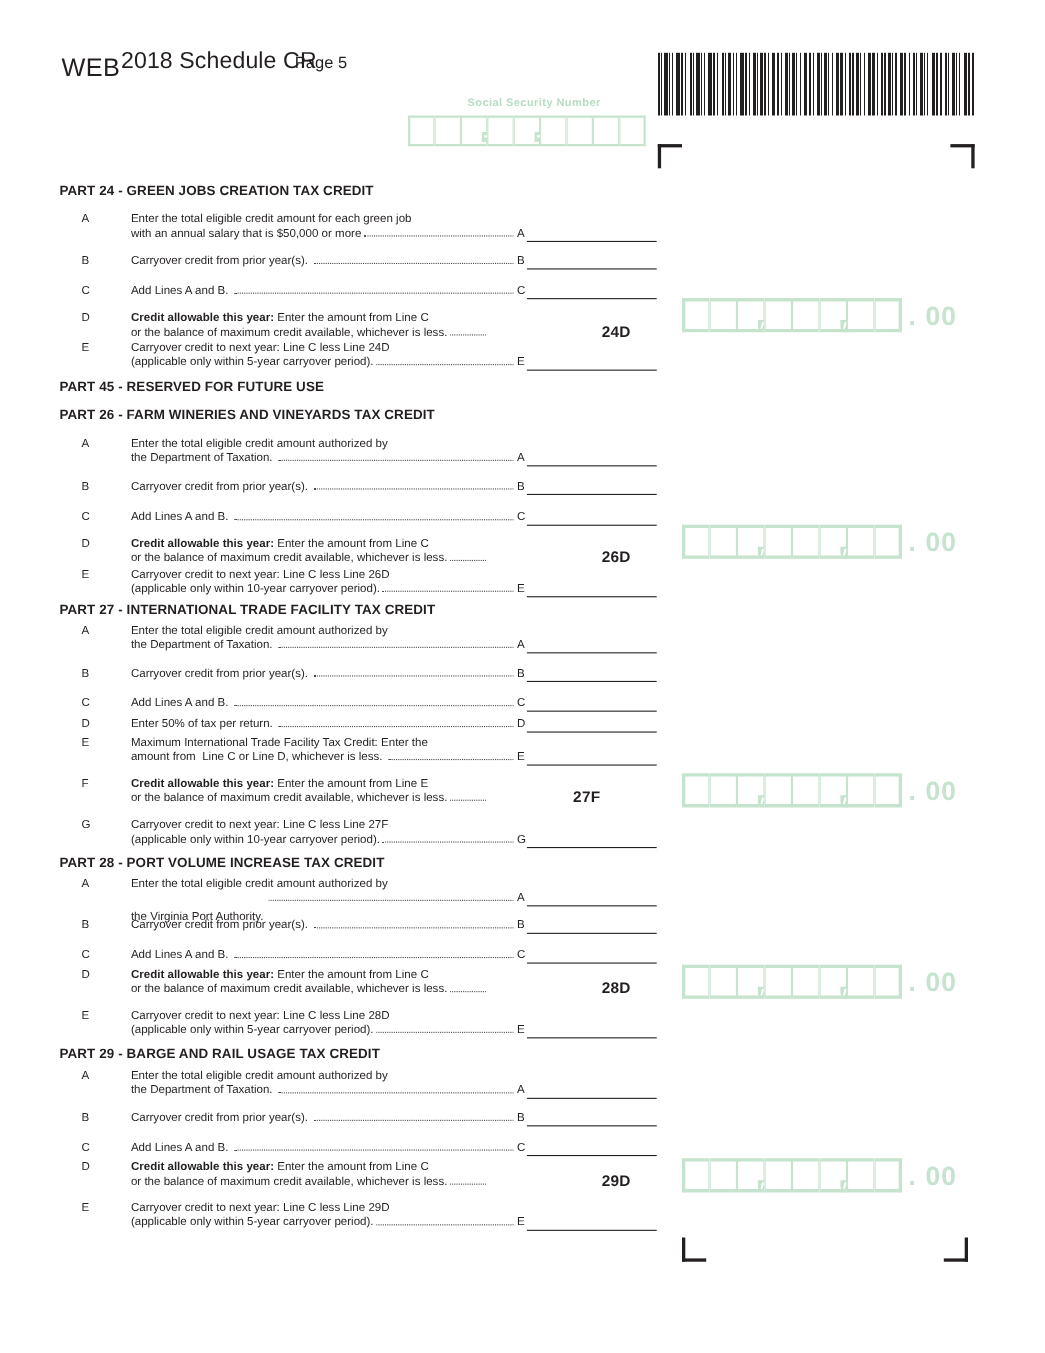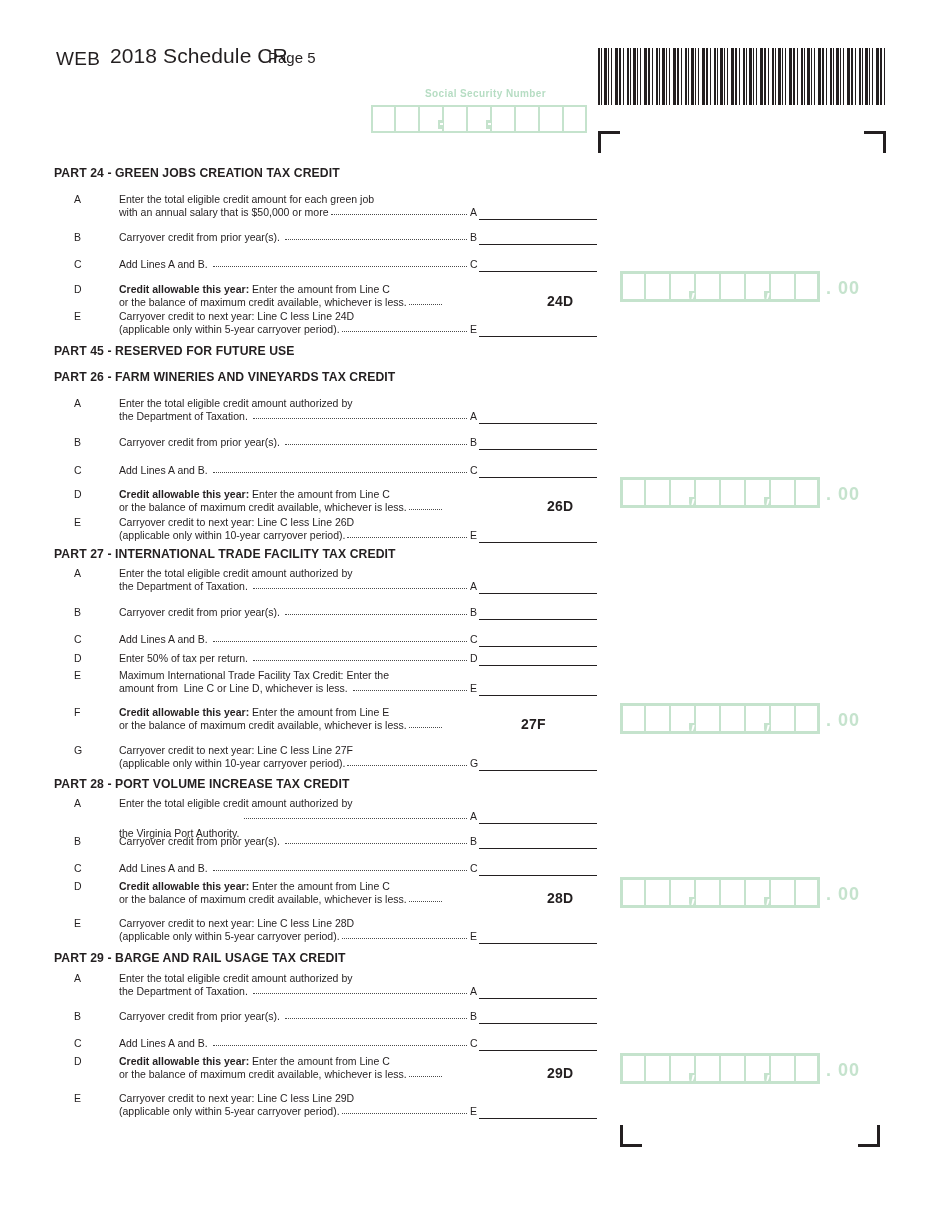--- a/index.html
+++ b/index.html
@@ -13,21 +13,21 @@
   .page {
     position: relative;
     width: 950px;
     height: 1230px;
     overflow: hidden;
   }
 
   
   .hdr-web {
     position: absolute; left: 56px; top: 48px;
-    font-size: 19px; letter-spacing: .3px;
+    font-size: 23px; letter-spacing: .3px;
   }
   .hdr-title {
     position: absolute; left: 110px; top: 44px;
     font-size: 21px; letter-spacing: .1px;
   }
   .hdr-page {
     position: absolute; left: 268px; top: 49px;
     font-size: 15px;
   }
 
@@ -154,21 +154,21 @@
     position: absolute; right: -5px; bottom: -3px;
     width: 10px; height: 11px; background: #c5e3cd;
     border-radius: 0 0 50% 50%;
   }
   .cur-comma::after {
     content: ""; position: absolute; left: 3.2px; top: 2px;
     width: 2.4px; height: 6px; background: #fff;
     border-radius: 0 0 60% 0; transform: skewX(-12deg);
   }
   .cur-dec {
-    font-size: 18px; font-weight: bold; color: #c5e3cd;
+    font-size: 24px; font-weight: bold; color: #c5e3cd;
     margin-left: 6px; line-height: 28px; letter-spacing: 1px;
   }
 </style>
 </head>
 <body>
 
 <div class="page">
 
   <div class="hdr-web">WEB</div>
   <div class="hdr-title">2018 Schedule CR</div>

